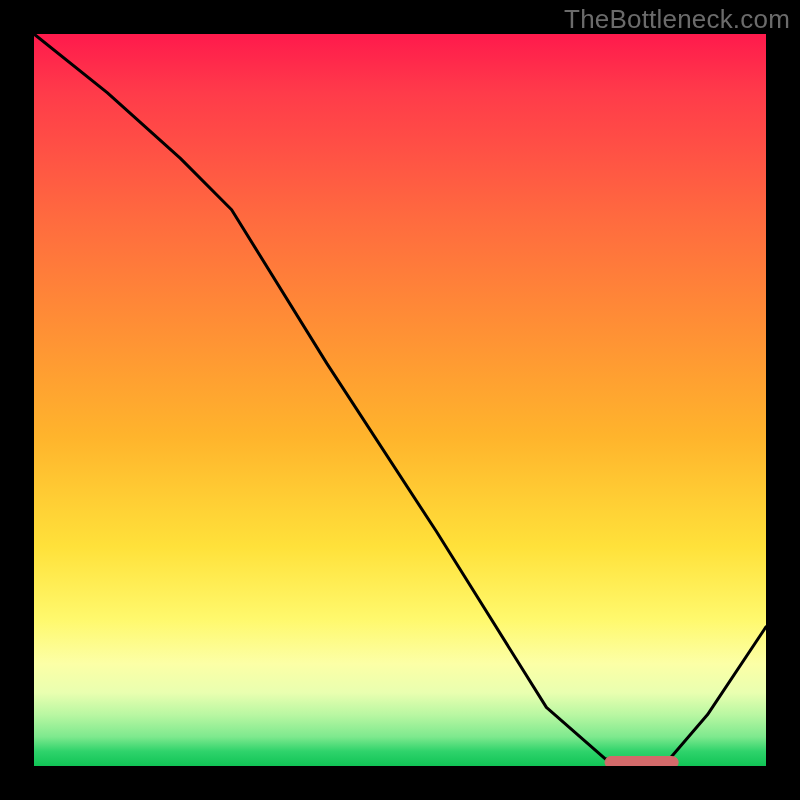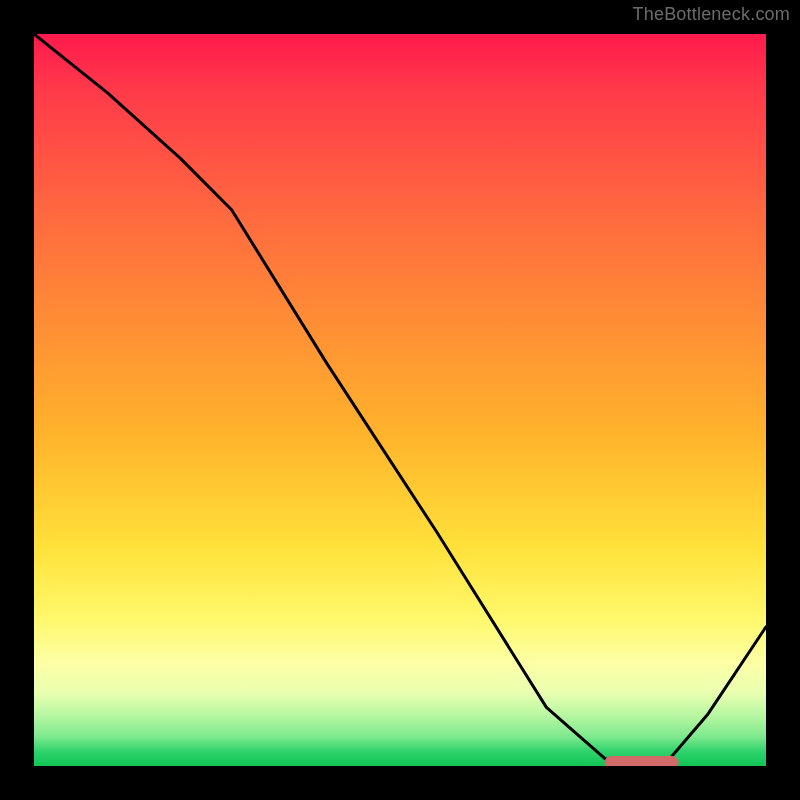--- a/index.html
+++ b/index.html
@@ -14,21 +14,21 @@
   .frame {
     position: relative;
     width: 800px;
     height: 800px;
   }
   .watermark {
     position: absolute;
     top: 4px;
     right: 10px;
     color: #6b6b6b;
-    font-size: 18px;
+    font-size: 26px;
     font-weight: 500;
     letter-spacing: 0.2px;
     user-select: none;
     text-align: right;
   }
   
   .plot-area {
     position: absolute;
     left: 34px;
     top: 34px;

